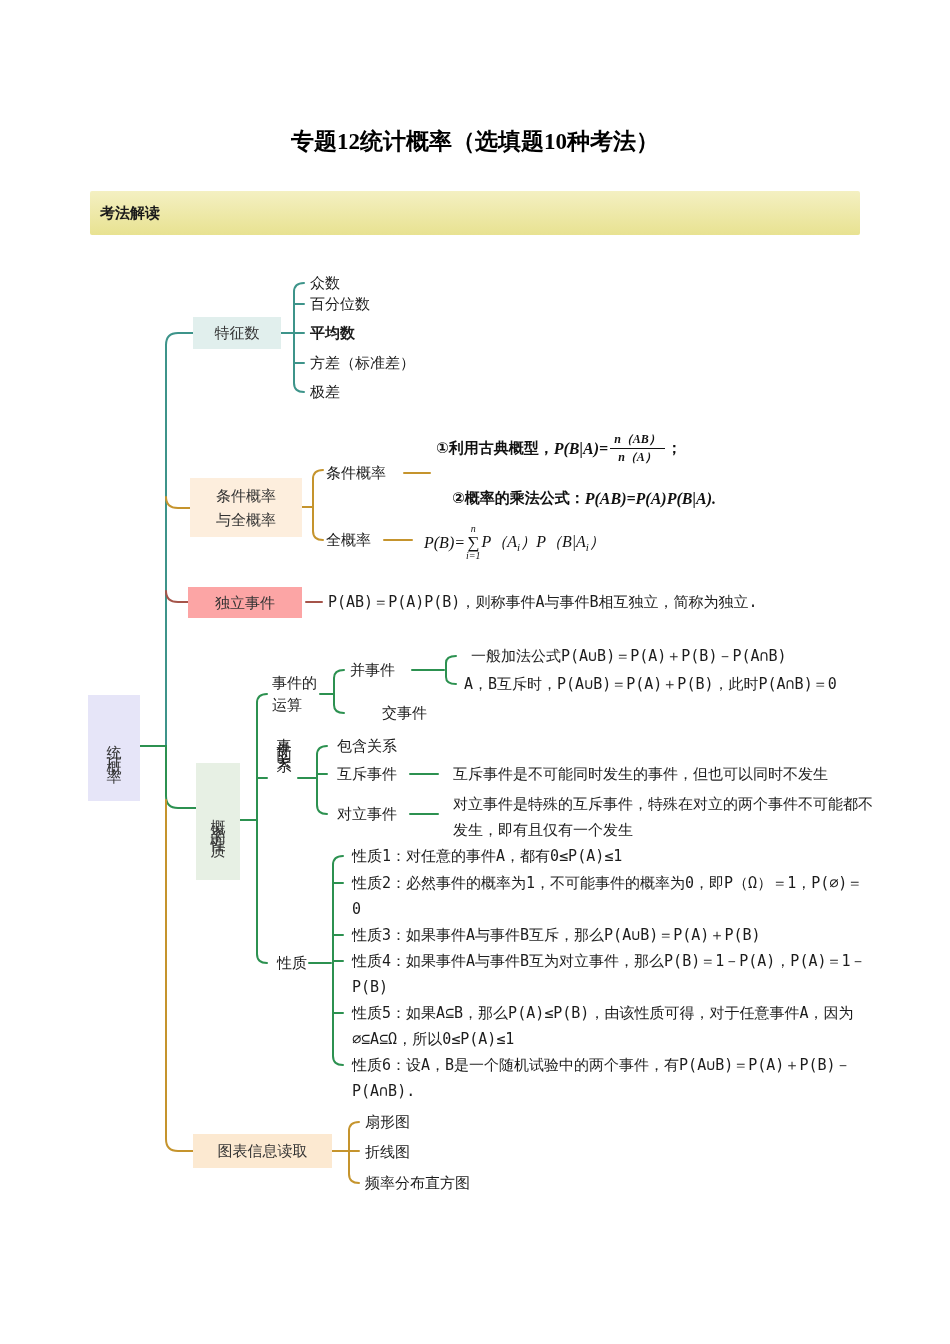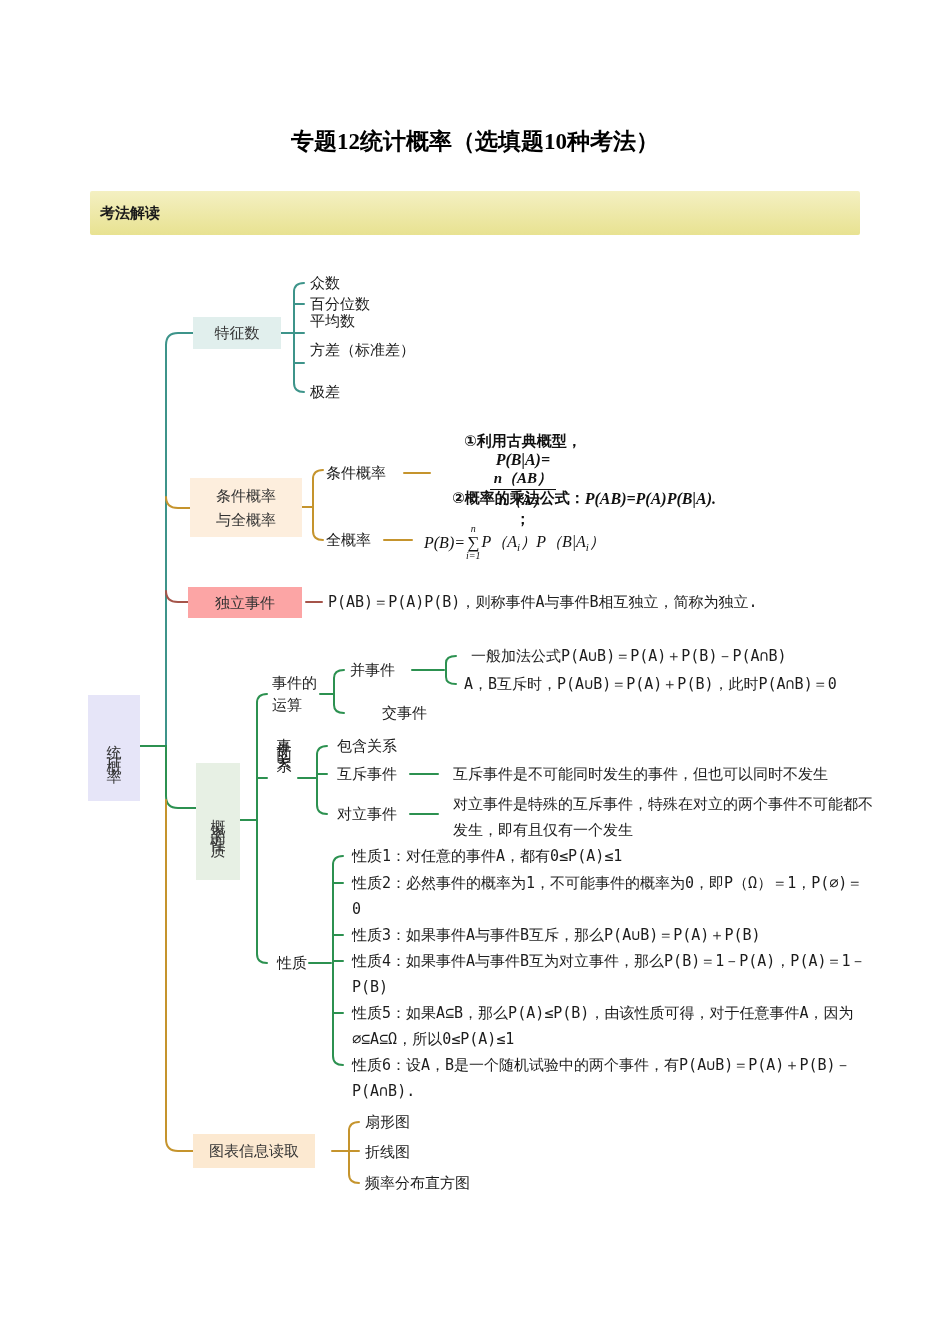--- a/index.html
+++ b/index.html
@@ -23,21 +23,21 @@
           text-orientation:upright;letter-spacing:5px;
           font-family:"DejaVu Sans Mono","Liberation Mono",monospace;}
   .two{white-space:pre-line;line-height:22px;}
   .frow{position:absolute;display:flex;align-items:center;white-space:nowrap;}
   .fb{font-weight:bold;font-size:15px;color:#111;}
   .math-b{font-family:"Liberation Serif","DejaVu Serif",serif;font-style:italic;font-weight:bold;
           font-size:16px;color:#111;}
   .math{font-family:"Liberation Serif","DejaVu Serif",serif;font-style:italic;font-size:16px;color:#111;}
   .frac{display:inline-flex;flex-direction:column;align-items:center;line-height:1.25;
         font-family:"Liberation Serif","DejaVu Serif",serif;font-style:italic;font-weight:bold;
-        font-size:15px;color:#111;margin:0 2px;}
+        font-size:12px;color:#111;margin:0 2px;}
   .frac .num{border-bottom:1.6px solid #111;padding:0 4px 1px;}
   .frac .den{padding:1px 4px 0;}
   .sum{display:inline-flex;flex-direction:column;align-items:center;line-height:1;margin:0 1px;
        font-family:"Liberation Serif","DejaVu Serif",serif;color:#111;}
   .sum .lim{font-size:10px;font-style:italic;}
   .sum .sig{font-size:17px;font-style:normal;}
   sub{font-size:11px;}
 </style>
 </head>
 <body>
@@ -72,30 +72,30 @@
       <path d="M309,963 H331 M343,856 Q333,856 333,865 V1056 Q333,1065 343,1065 M333,883 H343 M333,935 H343 M333,961 H343 M333,1013 H343" stroke="#2c9150"></path>
       <path d="M332,1151 H348 M359,1122 Q349,1122 349,1131 V1174 Q349,1183 359,1183 M349,1151 H359" stroke="#c5942d"></path>
     </g>
   </svg>
 
   <div class="box vbox" style="left:88px;top:695px;width:52px;height:106px;background:#e6e5f8;letter-spacing:8px;">统计概率</div>
 
   <div class="box" style="left:193px;top:317px;width:88px;height:32px;background:#e1efed;">特征数</div>
   <div class="leaf" style="left:310px;top:274px;">众数</div>
   <div class="leaf" style="left:310px;top:295px;">百分位数</div>
-  <div class="leaf" style="left:310px;top:312px;">平均数</div>
-  <div class="leaf" style="left:310px;top:341px;">方差（标准差）</div>
+  <div class="leaf" style="left:310px;top:324px;font-weight:bold;">平均数</div>
+  <div class="leaf" style="left:310px;top:354px;">方差（标准差）</div>
   <div class="leaf" style="left:310px;top:383px;">极差</div>
 
   <div class="box" style="left:190px;top:478px;width:112px;height:59px;background:#fdeedd;">条件概率
 与全概率</div>
   <div class="leaf" style="left:326px;top:464px;">条件概率</div>
   <div class="leaf" style="left:326px;top:531px;">全概率</div>
 
-  <div class="frow" style="left:464px;top:432px;flex-direction:column;">
+  <div class="frow" style="left:436px;top:432px;">
     <span class="fb">①利用古典概型，</span>
     <span class="math-b">P(B|A)=</span>
     <span class="frac">
       <span class="num">n（AB）</span>
       <span class="den">n（A）</span>
     </span>
     <span class="fb">；</span>
   </div>
 
   <div class="frow" style="left:452px;top:489px;">
@@ -133,18 +133,18 @@
   <div class="desc" style="left:453px;top:791px;width:430px;">对立事件是特殊的互斥事件，特殊在对立的两个事件不可能都不发生，即有且仅有一个发生</div>
 
   <div class="leaf" style="left:277px;top:954px;">性质</div>
   <div class="desc" style="left:352px;top:843px;width:515px;">性质1：对任意的事件A，都有0≤P(A)≤1</div>
   <div class="desc" style="left:352px;top:870px;width:515px;">性质2：必然事件的概率为1，不可能事件的概率为0，即P（Ω）＝1，P(∅)＝0</div>
   <div class="desc" style="left:352px;top:922px;width:515px;">性质3：如果事件A与事件B互斥，那么P(A∪B)＝P(A)＋P(B)</div>
   <div class="desc" style="left:352px;top:948px;width:515px;">性质4：如果事件A与事件B互为对立事件，那么P(B)＝1－P(A)，P(A)＝1－P(B)</div>
   <div class="desc" style="left:352px;top:1000px;width:515px;">性质5：如果A⊆B，那么P(A)≤P(B)，由该性质可得，对于任意事件A，因为∅⊆A⊆Ω，所以0≤P(A)≤1</div>
   <div class="desc" style="left:352px;top:1052px;width:515px;">性质6：设A，B是一个随机试验中的两个事件，有P(A∪B)＝P(A)＋P(B)－P(A∩B).</div>
 
-  <div class="box" style="left:193px;top:1134px;width:122px;height:34px;background:#fce9d1;">图表信息读取</div>
+  <div class="box" style="left:193px;top:1134px;width:139px;height:34px;background:#fce9d1;">图表信息读取</div>
   <div class="leaf" style="left:365px;top:1113px;">扇形图</div>
   <div class="leaf" style="left:365px;top:1143px;">折线图</div>
   <div class="leaf" style="left:365px;top:1174px;">频率分布直方图</div>
 
 </div>
 
 </body></html>

